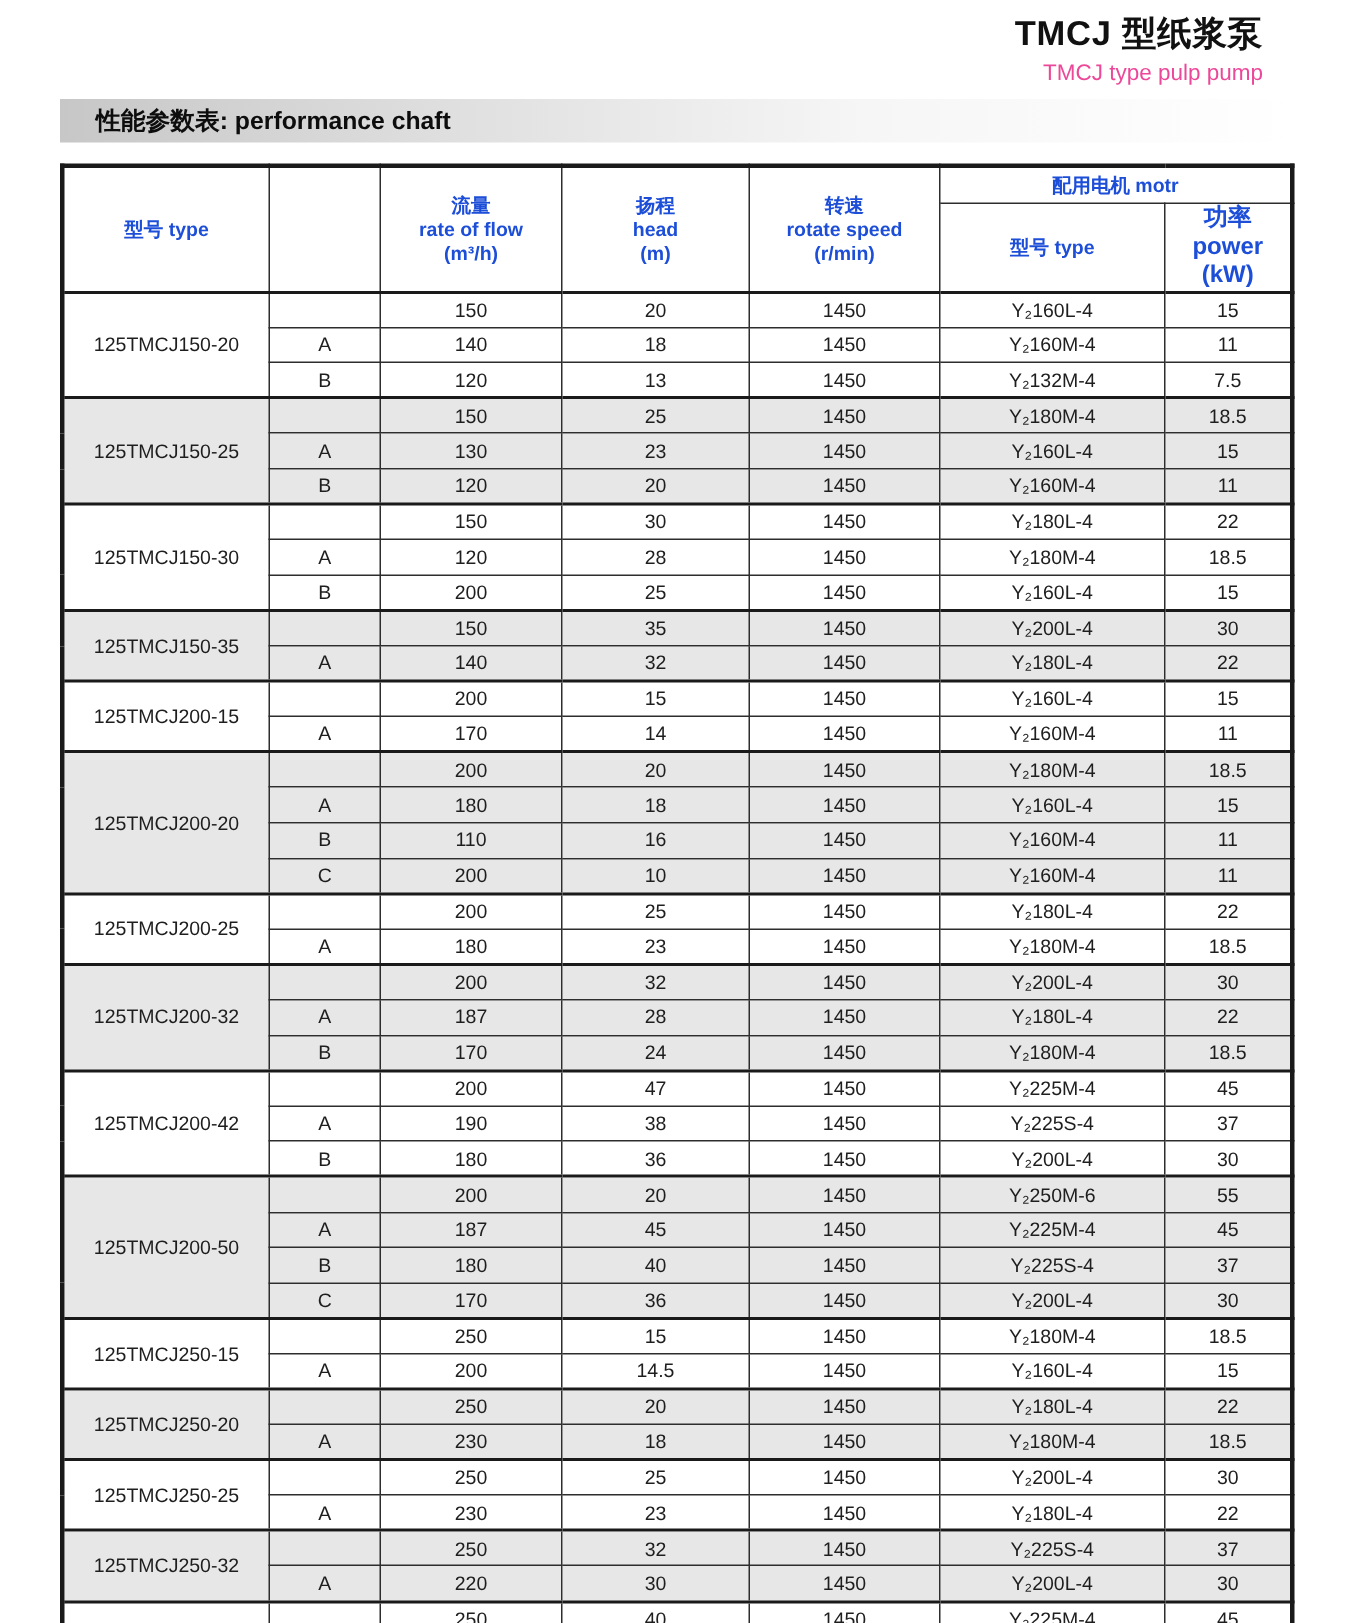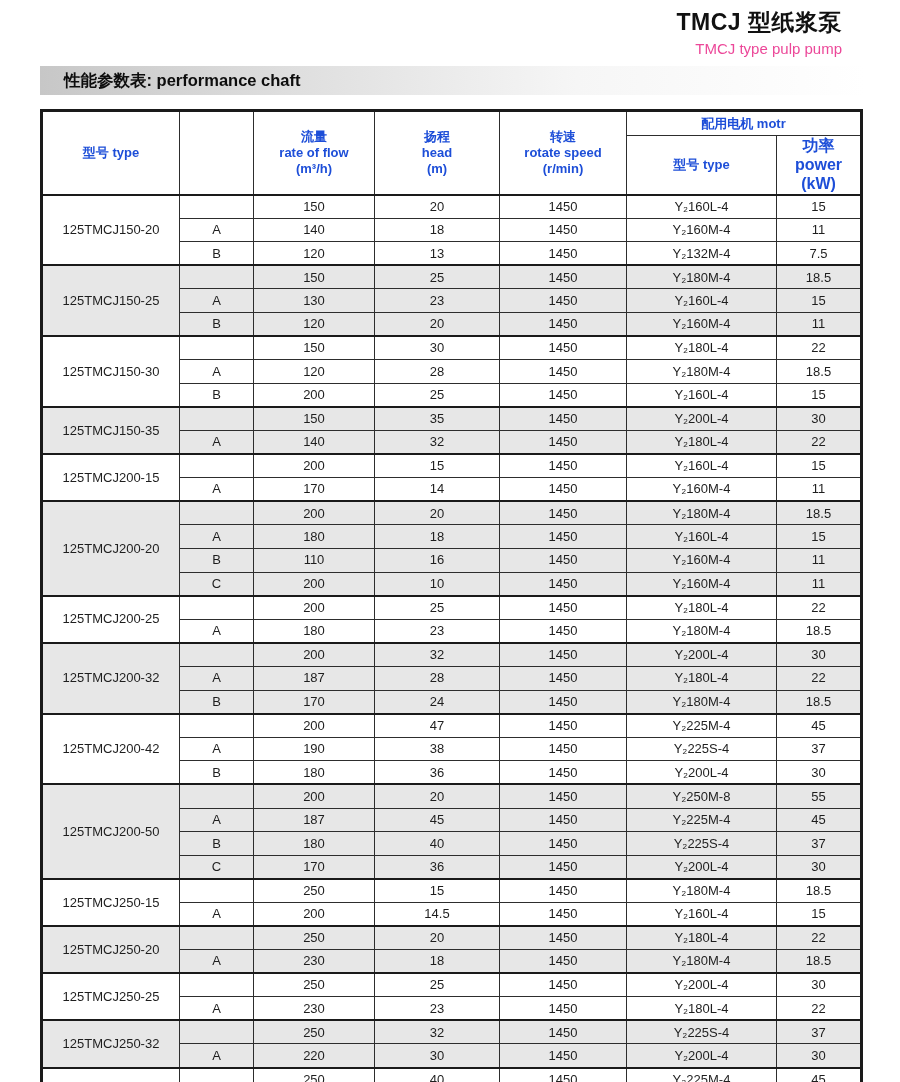--- a/index.html
+++ b/index.html
@@ -321,21 +321,21 @@
           <td>1450</td>
           <td>Y₂200L-4</td>
           <td>30</td>
         </tr>
         <tr class="group-start shaded">
           <td rowspan="4" class="model-cell">125TMCJ200-50</td>
           <td></td>
           <td>200</td>
           <td>20</td>
           <td>1450</td>
-          <td>Y₂250M-8</td>
+          <td>Y₂250M-6</td>
           <td>55</td>
         </tr>
         <tr class="shaded">
           <td>A</td>
           <td>187</td>
           <td>45</td>
           <td>1450</td>
           <td>Y₂225M-4</td>
           <td>45</td>
         </tr>

